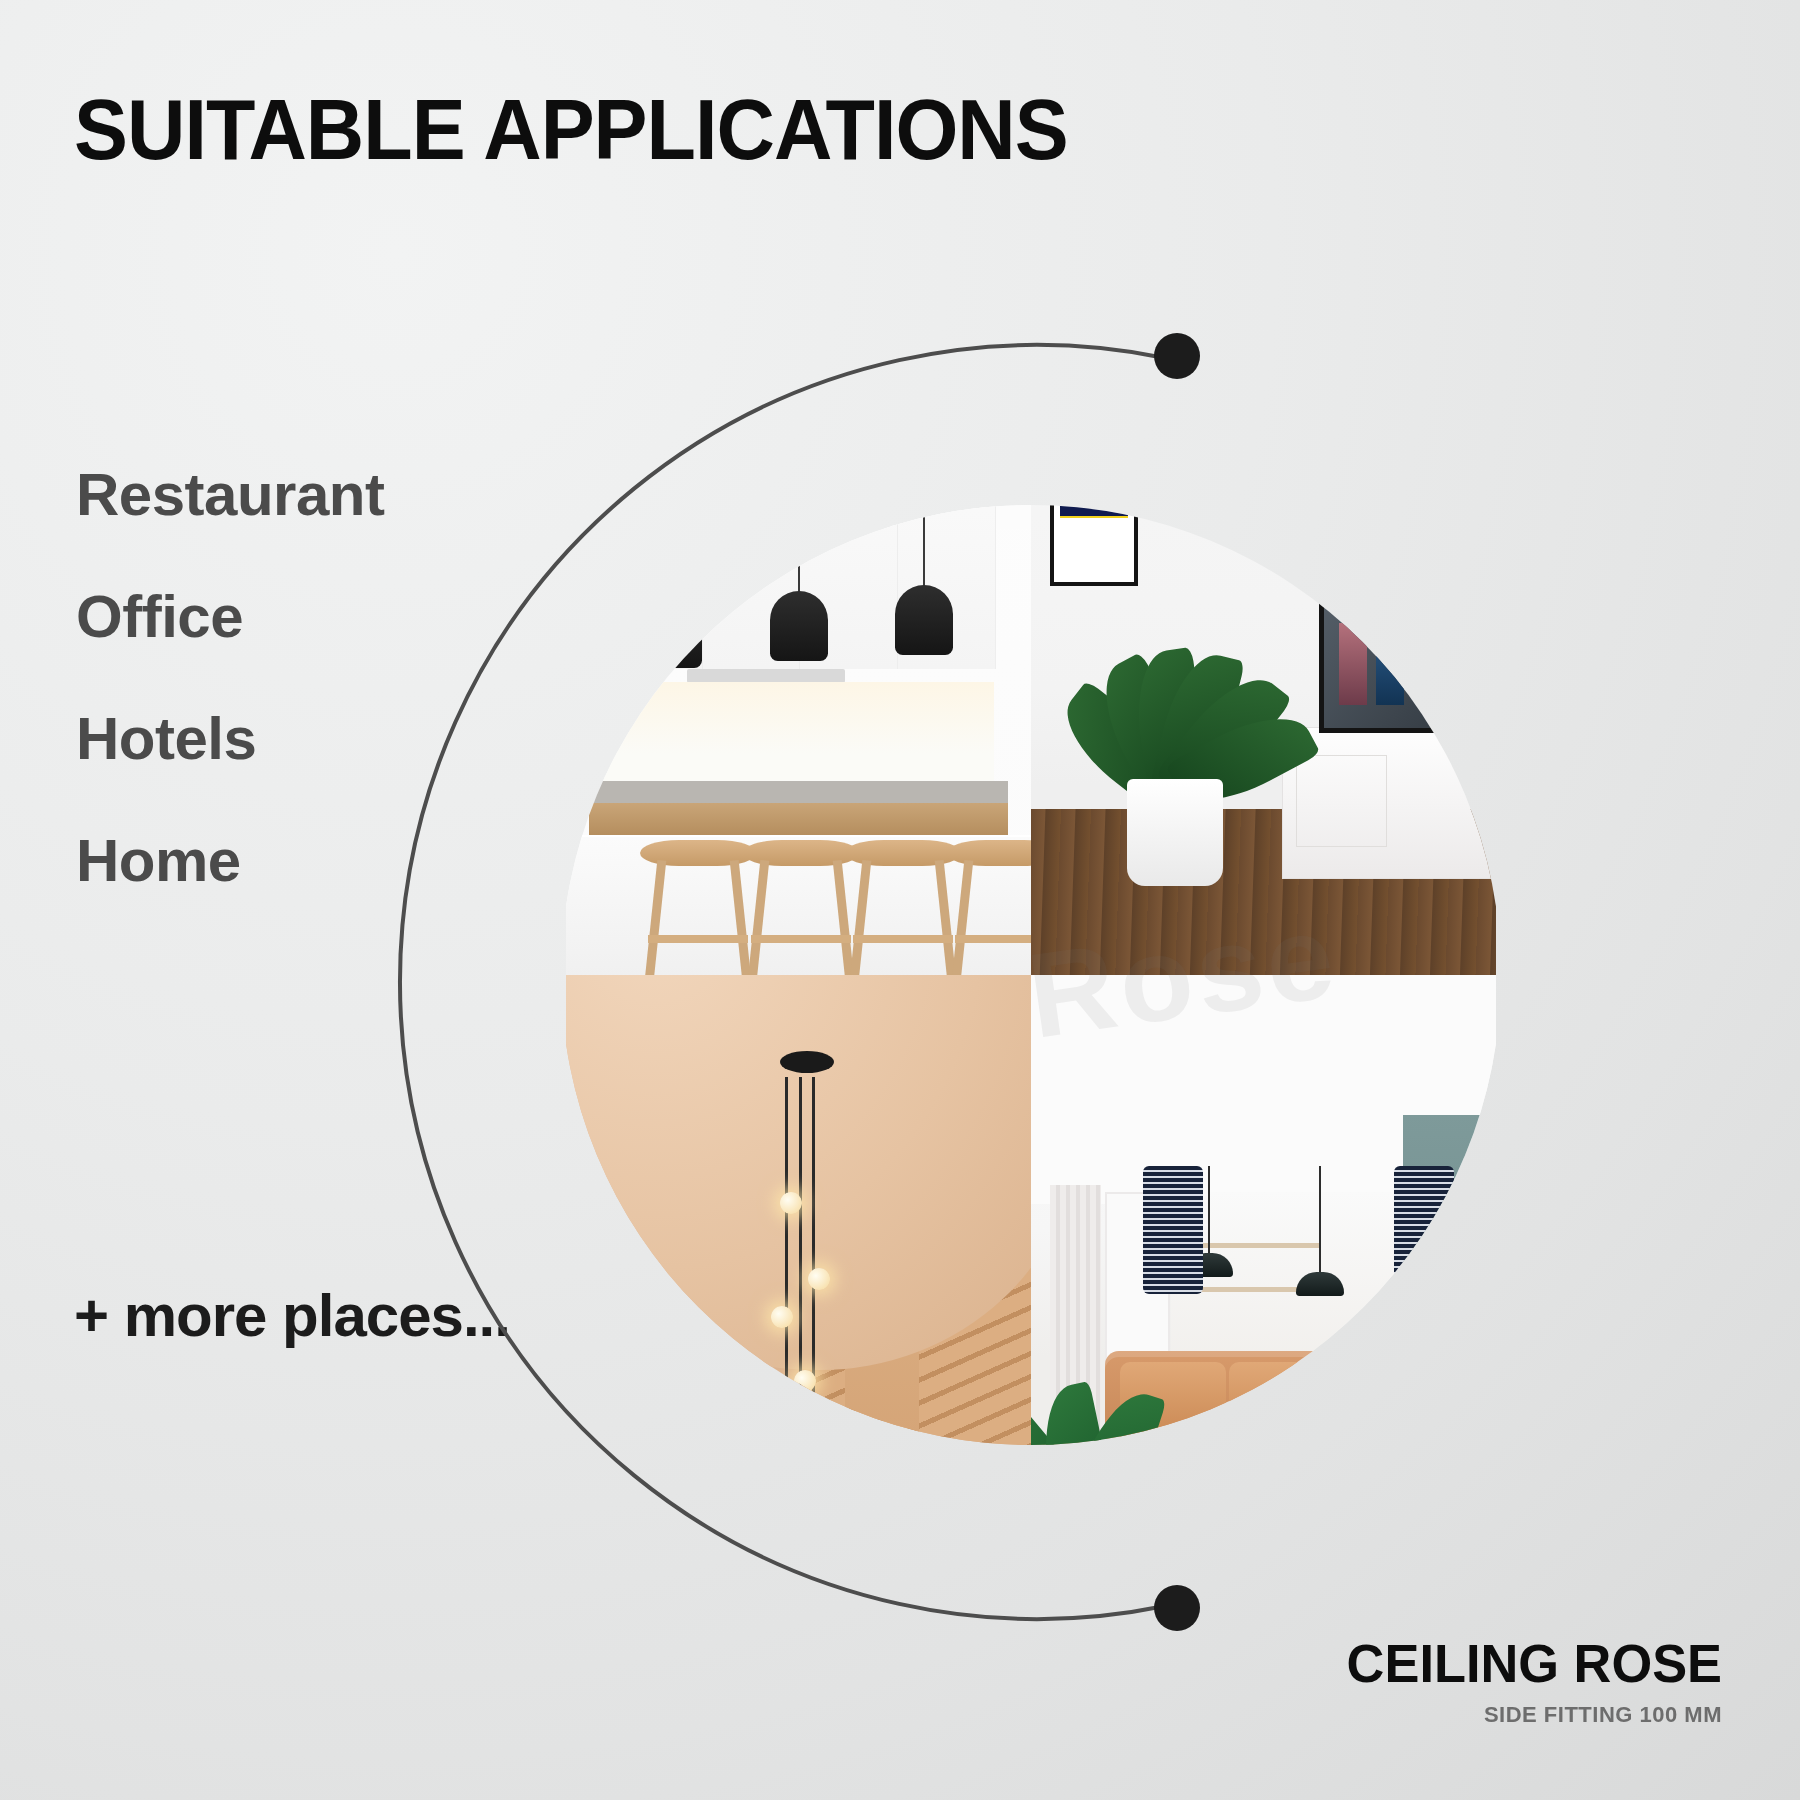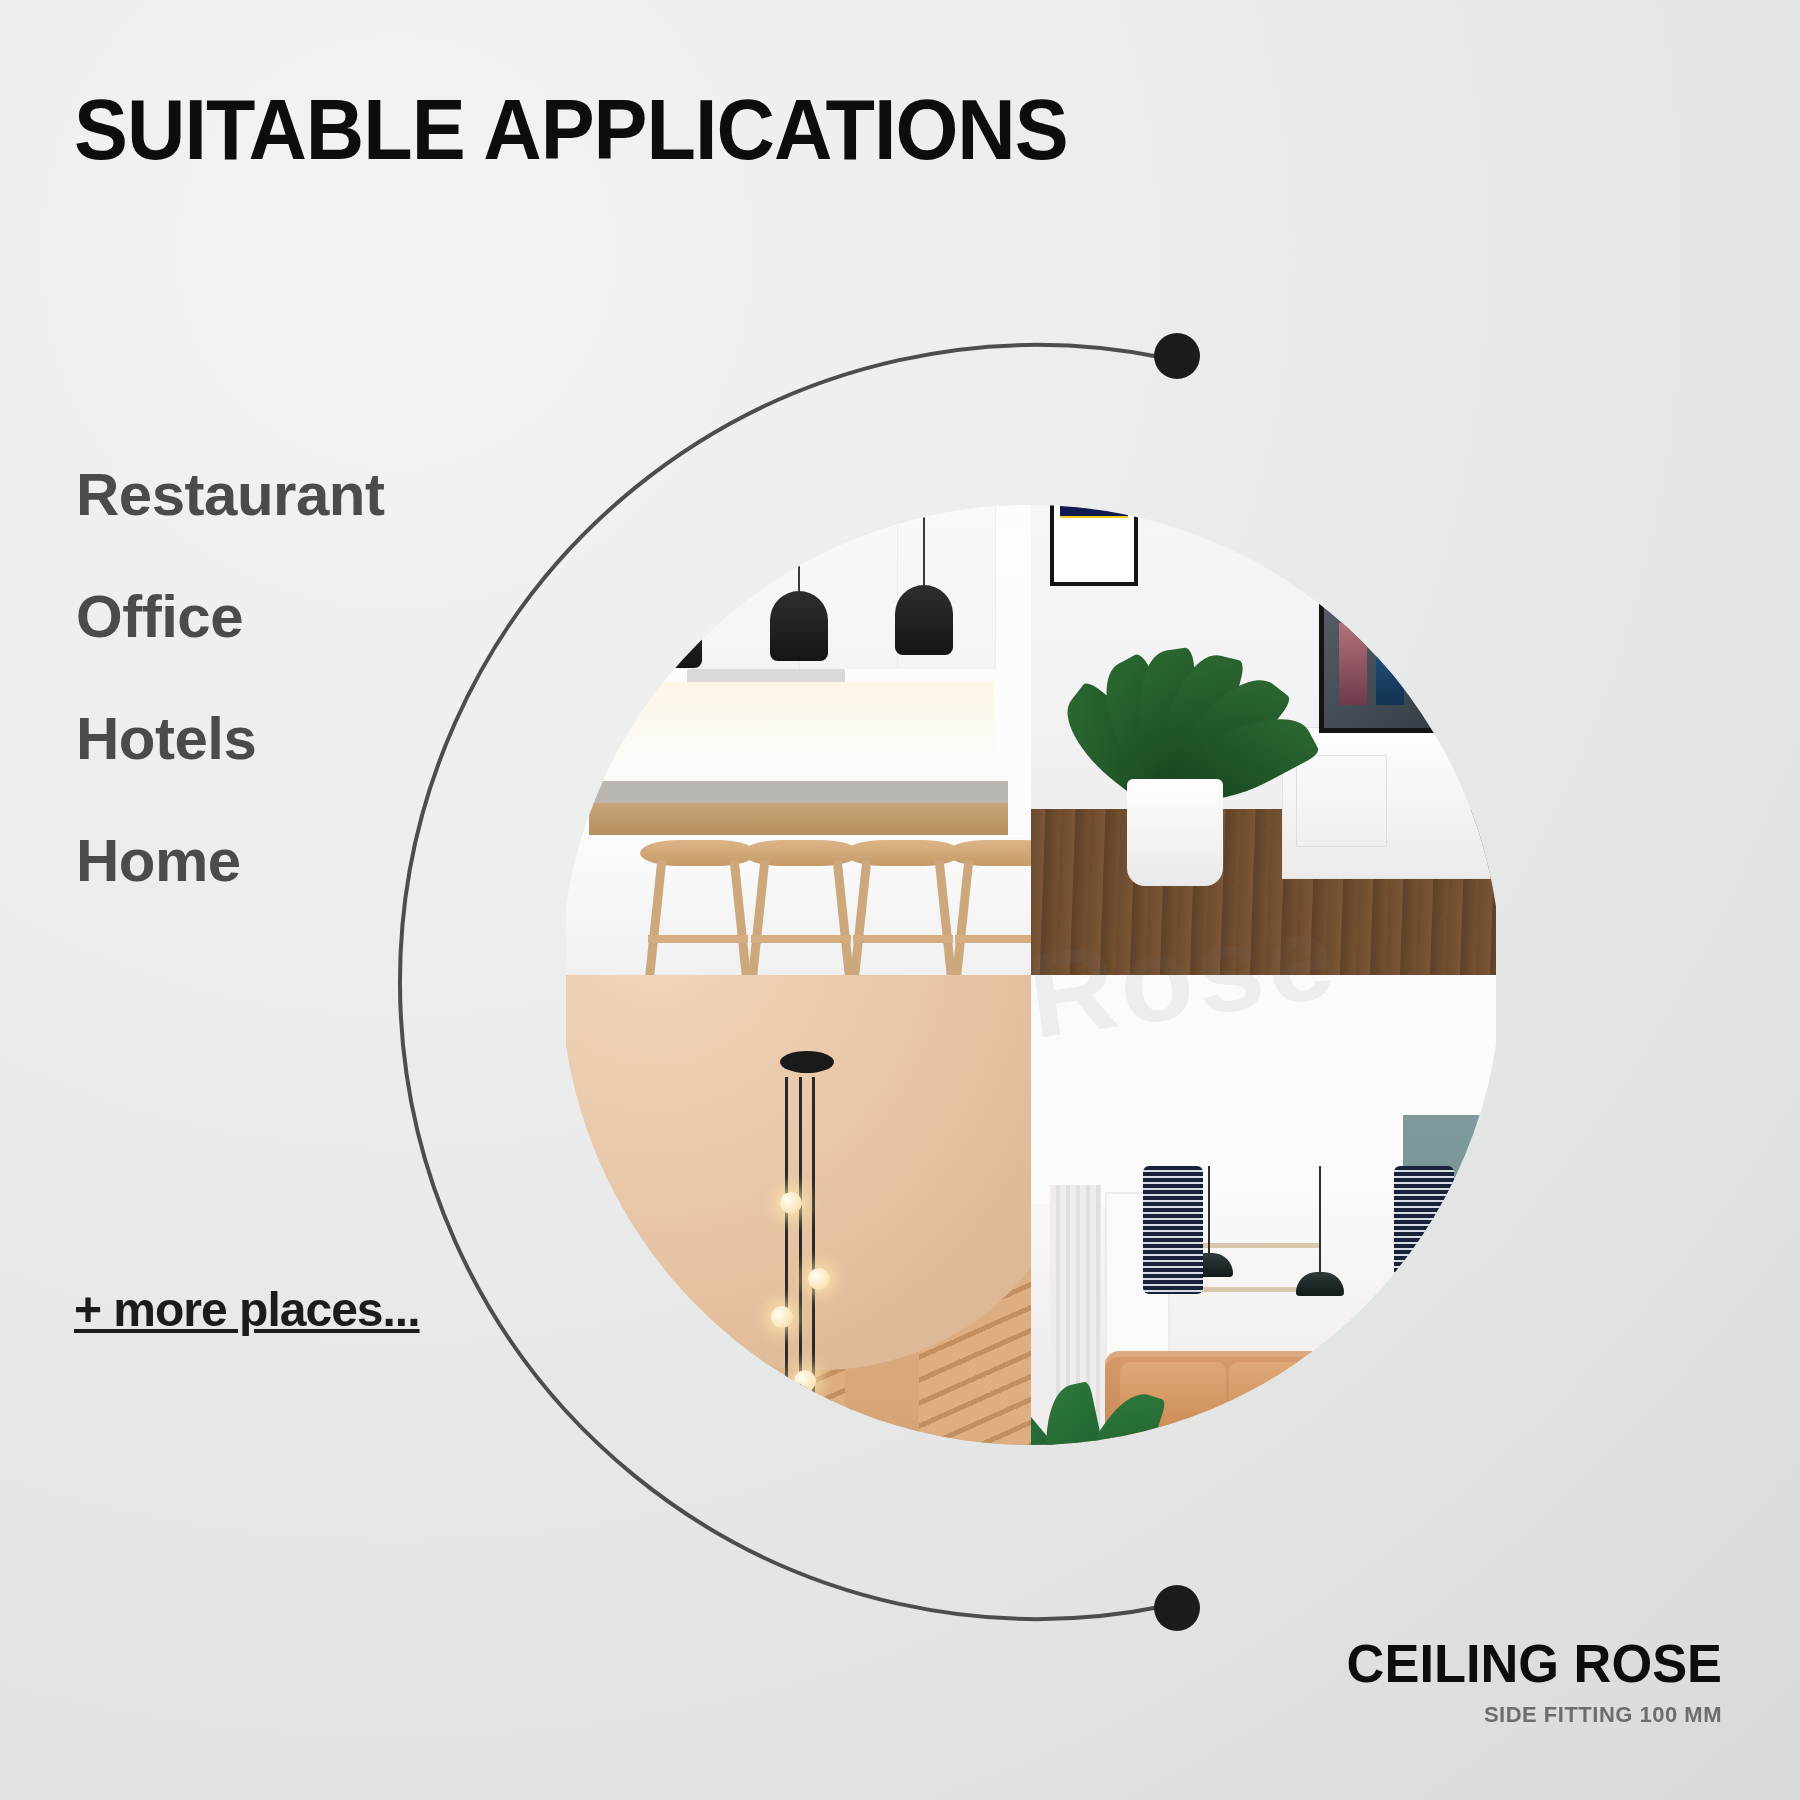--- a/index.html
+++ b/index.html
@@ -31,22 +31,22 @@
     display:flex;flex-direction:column;
   }
   .app-item{
     font-size:60px;line-height:1;font-weight:700;
     color:#4b4b4b;letter-spacing:-0.5px;
     height:122px;display:flex;align-items:flex-start;
     white-space:nowrap;
   }
   #more-places{
     position:absolute;left:74px;top:1286px;
-    font-size:48px;line-height:1;font-weight:700;
-    color:#1c1c1c;letter-spacing:-1px;white-space:nowrap;text-decoration:underline;
+    font-size:60px;line-height:1;font-weight:700;
+    color:#1c1c1c;letter-spacing:-1px;white-space:nowrap;
   }
 
   
   #orbit{position:absolute;left:0;top:0;width:1800px;height:1800px;}
 
   
   #collage{
     position:absolute;
     left:566px;top:338px;width:1234px;height:1274px;
     overflow:hidden;

